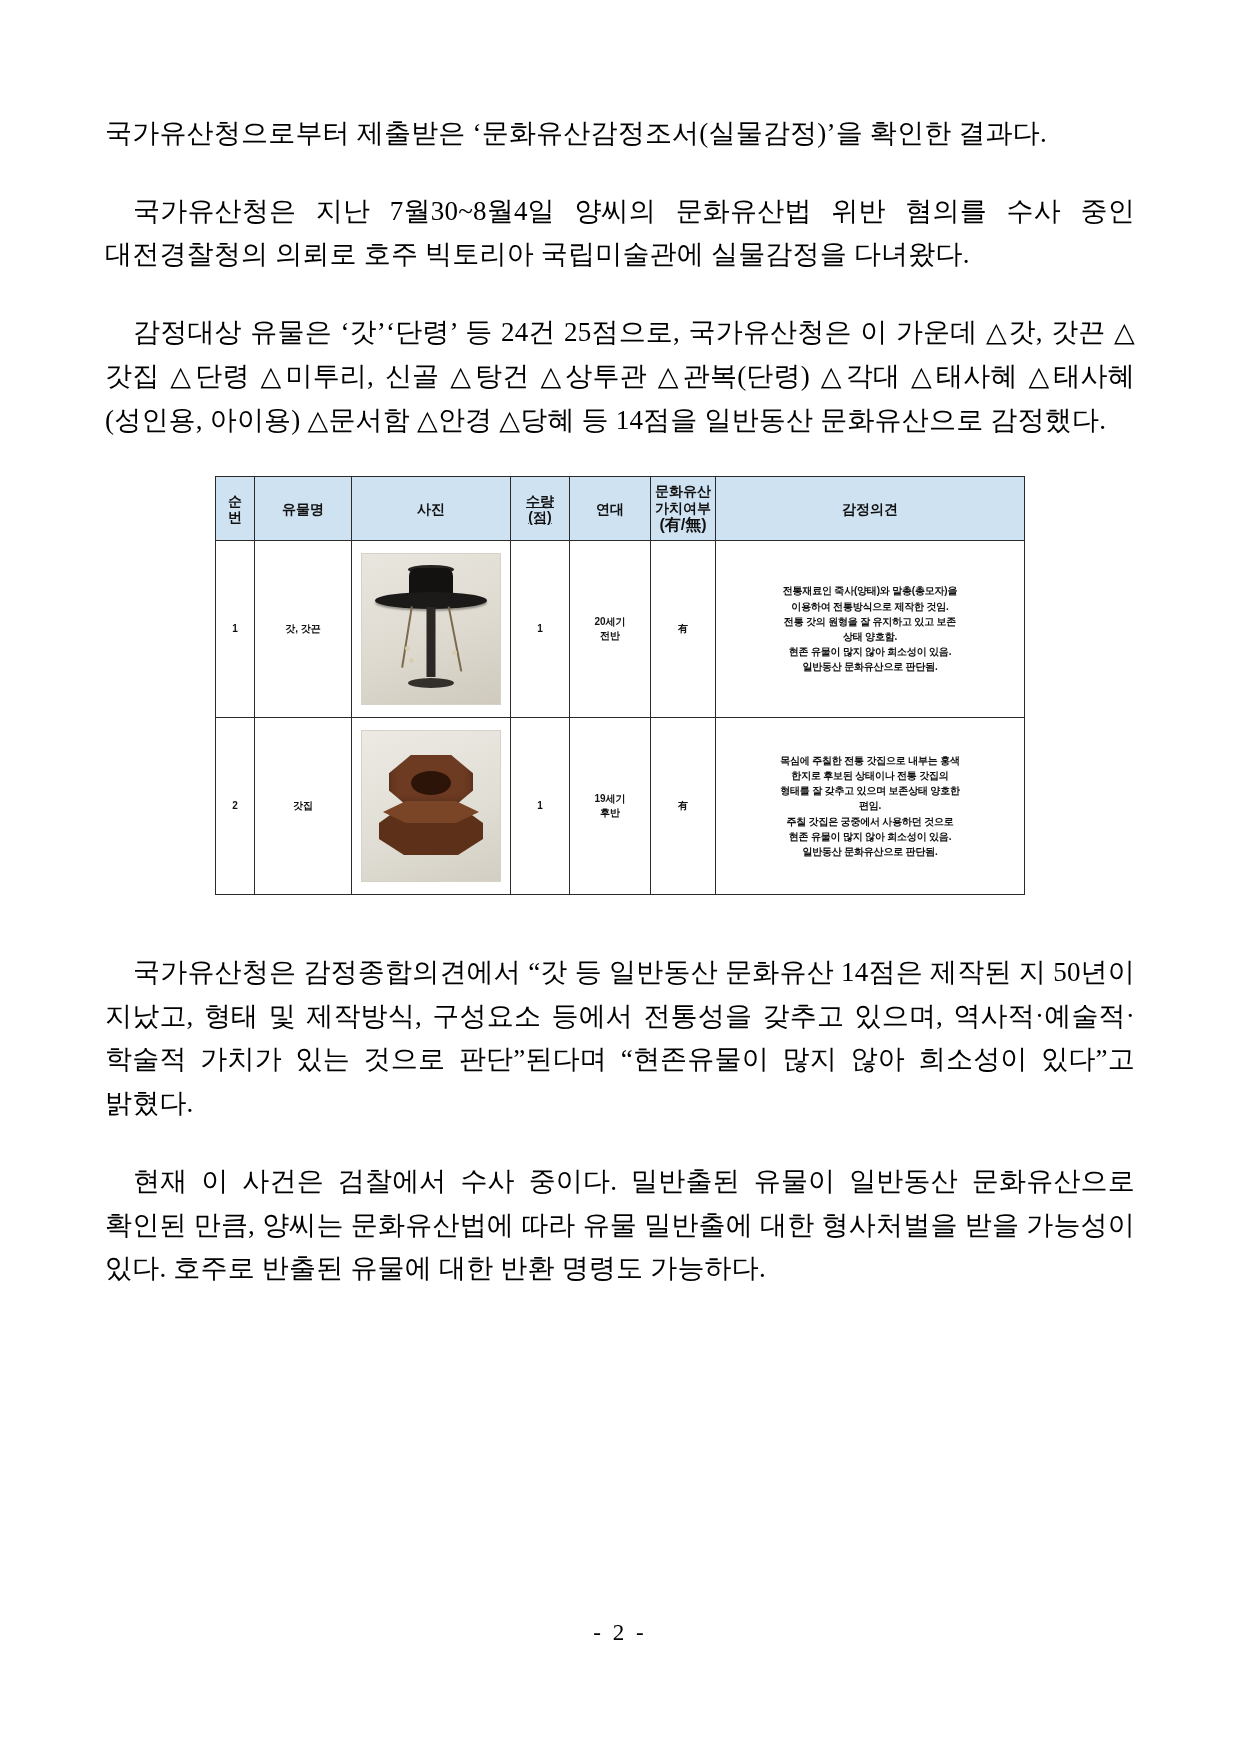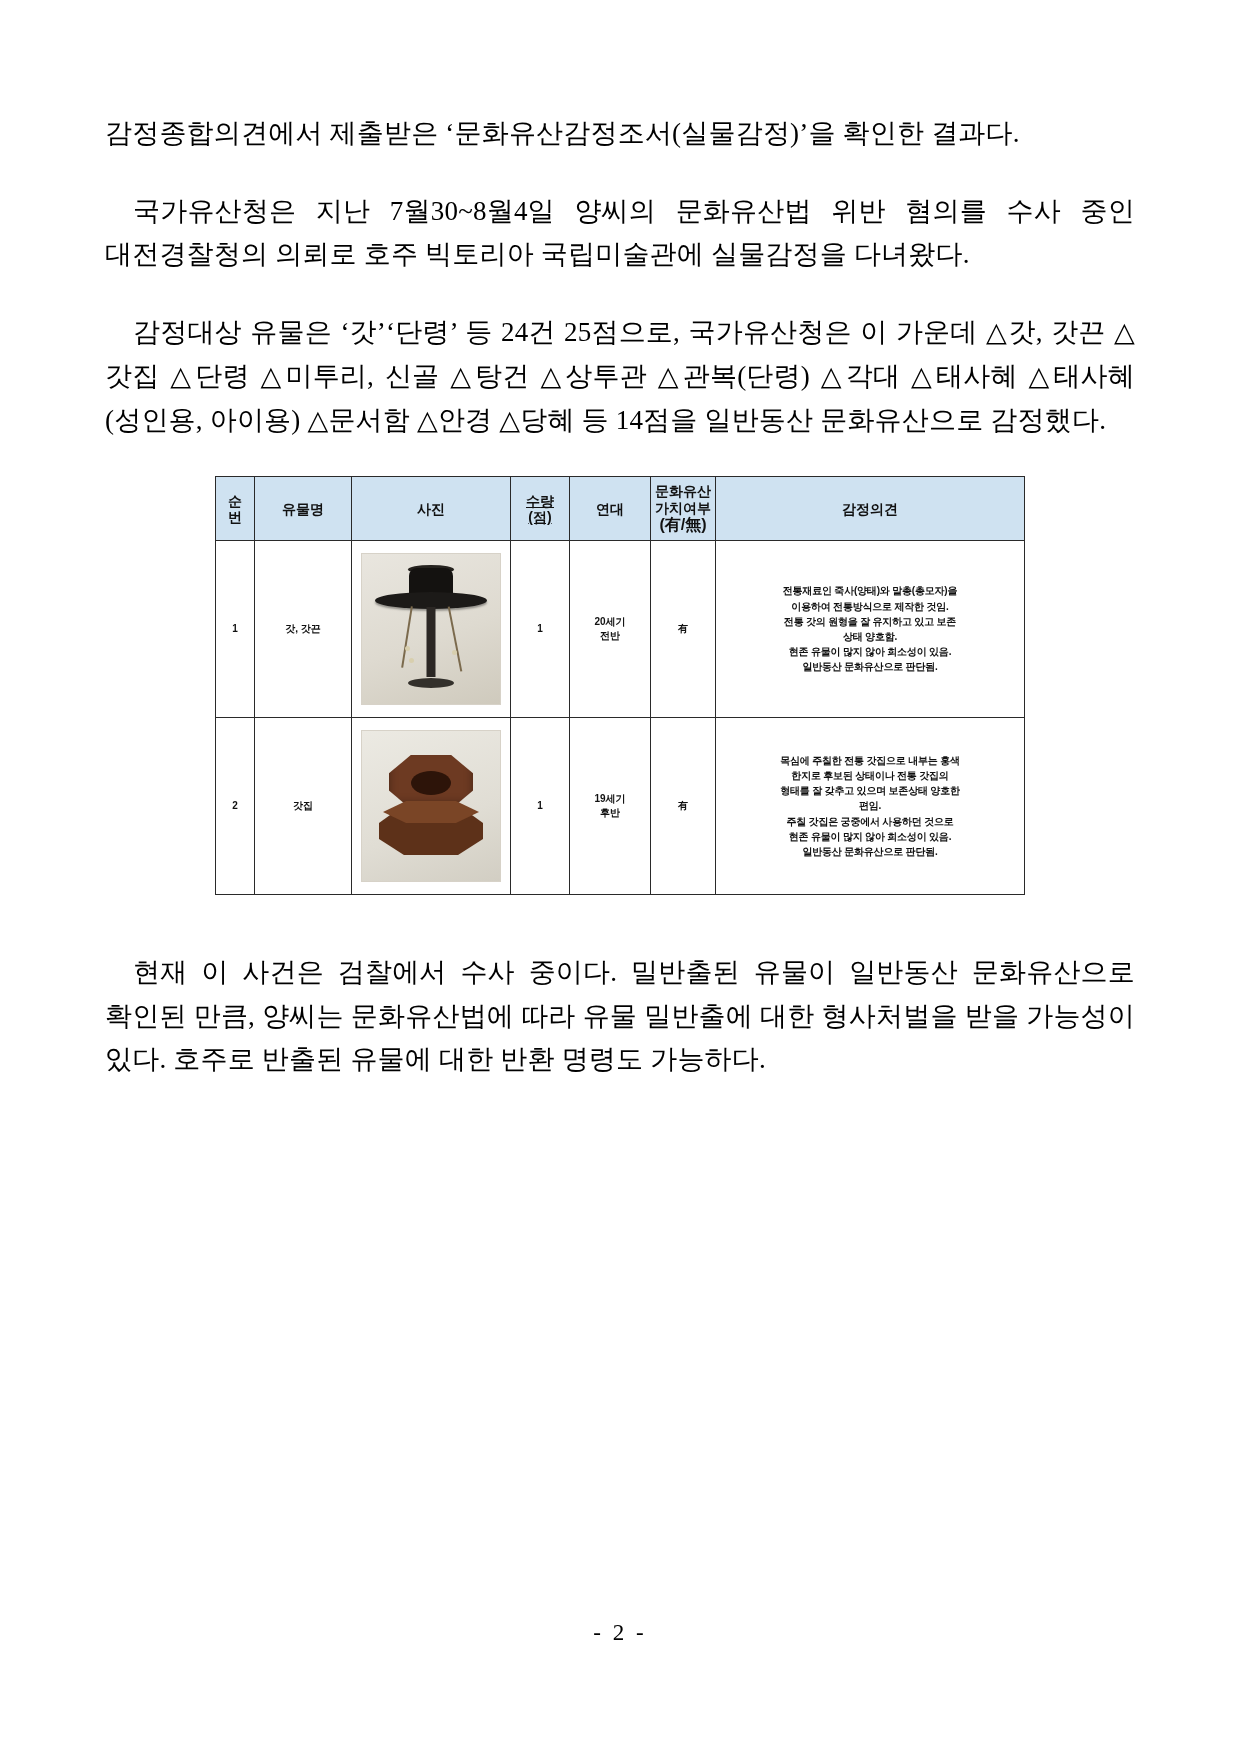--- a/index.html
+++ b/index.html
@@ -205,21 +205,21 @@
     font-size: 23px;
     font-family: "Liberation Serif", serif;
     letter-spacing: 3px;
   }
 </style>
 </head>
 <body>
 
 <div class="page">
 
-  <p class="para">감정종합의견에서 제출받은 ‘문화유산감정조서(실물감정)’을 확인한 결과다.</p>
+  <p class="para">국가유산청으로부터 제출받은 ‘문화유산감정조서(실물감정)’을 확인한 결과다.</p>
 
   <p class="para indent">국가유산청은 지난 7월30~8월4일 양씨의 문화유산법 위반 혐의를 수사 중인 대전경찰청의 의뢰로 호주 빅토리아 국립미술관에 실물감정을 다녀왔다.</p>
 
   <p class="para indent gap-small">감정대상 유물은 ‘갓’‘단령’ 등 24건 25점으로, 국가유산청은 이 가운데 △갓, 갓끈 △갓집 △단령 △미투리, 신골 △탕건 △상투관 △관복(단령) △각대 △태사혜 △태사혜(성인용, 아이용) △문서함 △안경 △당혜 등 14점을 일반동산 문화유산으로 감정했다.</p>
 
   <div class="table-wrap">
     <table class="appraisal">
       <thead>
         <tr>
           <th class="col-no">
@@ -305,17 +305,18 @@
             <div>주칠 갓집은 궁중에서 사용하던 것으로</div>
             <div>현존 유물이 많지 않아 희소성이 있음.</div>
             <div>일반동산 문화유산으로 판단됨.</div>
           </td>
         </tr>
 
       </tbody>
     </table>
   </div>
 
+  <p class="para indent">국가유산청은 감정종합의견에서 “갓 등 일반동산 문화유산 14점은 제작된 지 50년이 지났고, 형태 및 제작방식, 구성요소 등에서 전통성을 갖추고 있으며, 역사적·예술적·학술적 가치가 있는 것으로 판단”된다며 “현존유물이 많지 않아 희소성이 있다”고 밝혔다.</p>
 
   <p class="para indent">현재 이 사건은 검찰에서 수사 중이다. 밀반출된 유물이 일반동산 문화유산으로 확인된 만큼, 양씨는 문화유산법에 따라 유물 밀반출에 대한 형사처벌을 받을 가능성이 있다. 호주로 반출된 유물에 대한 반환 명령도 가능하다.</p>
 
   <div class="footer-page">- 2 -</div>
 </div>
 
 </body></html>

